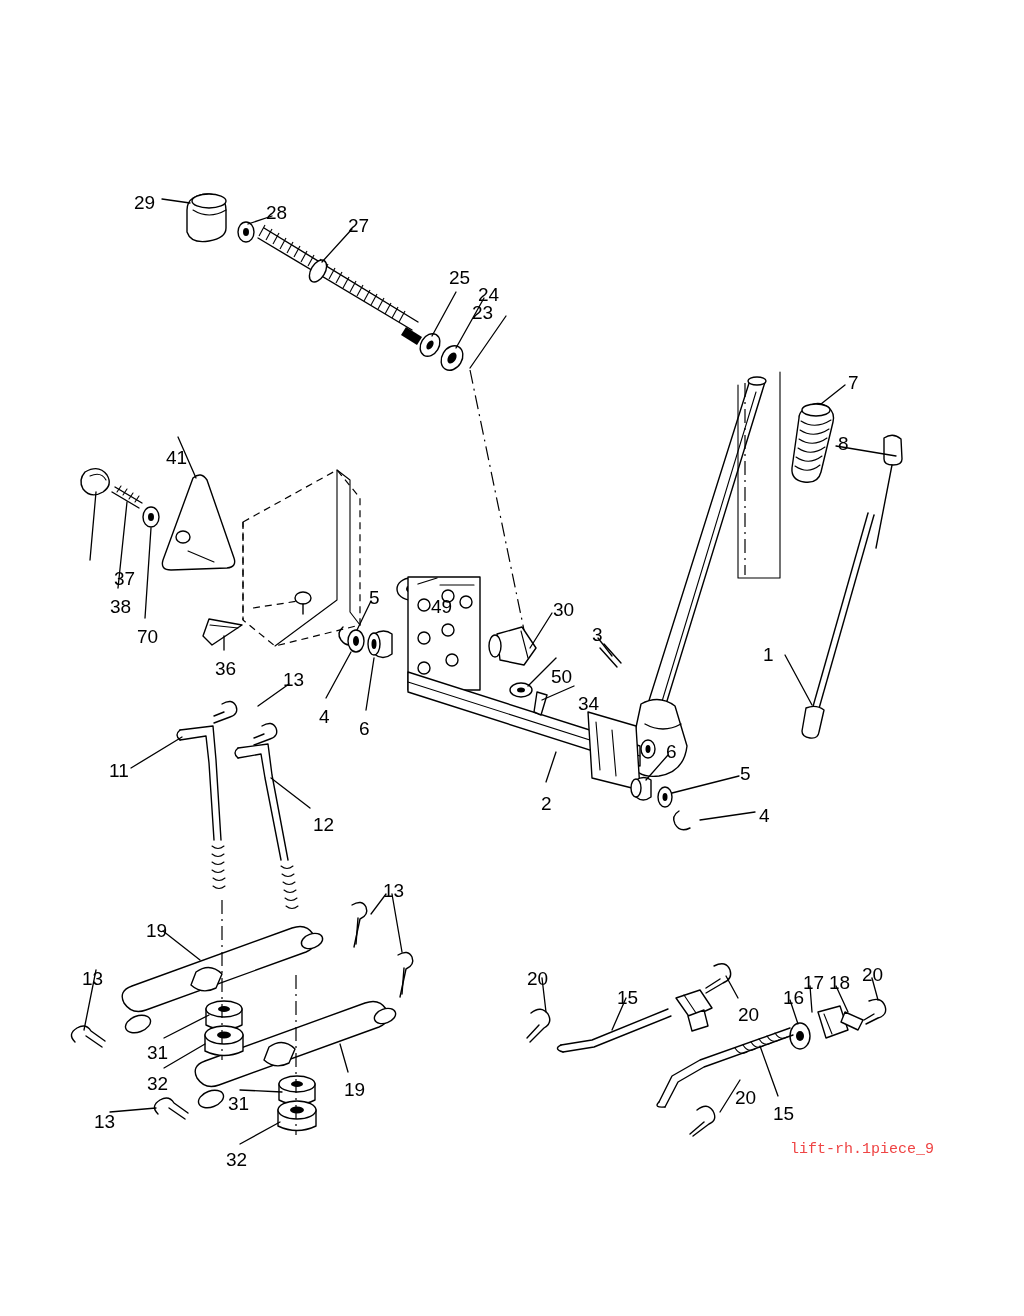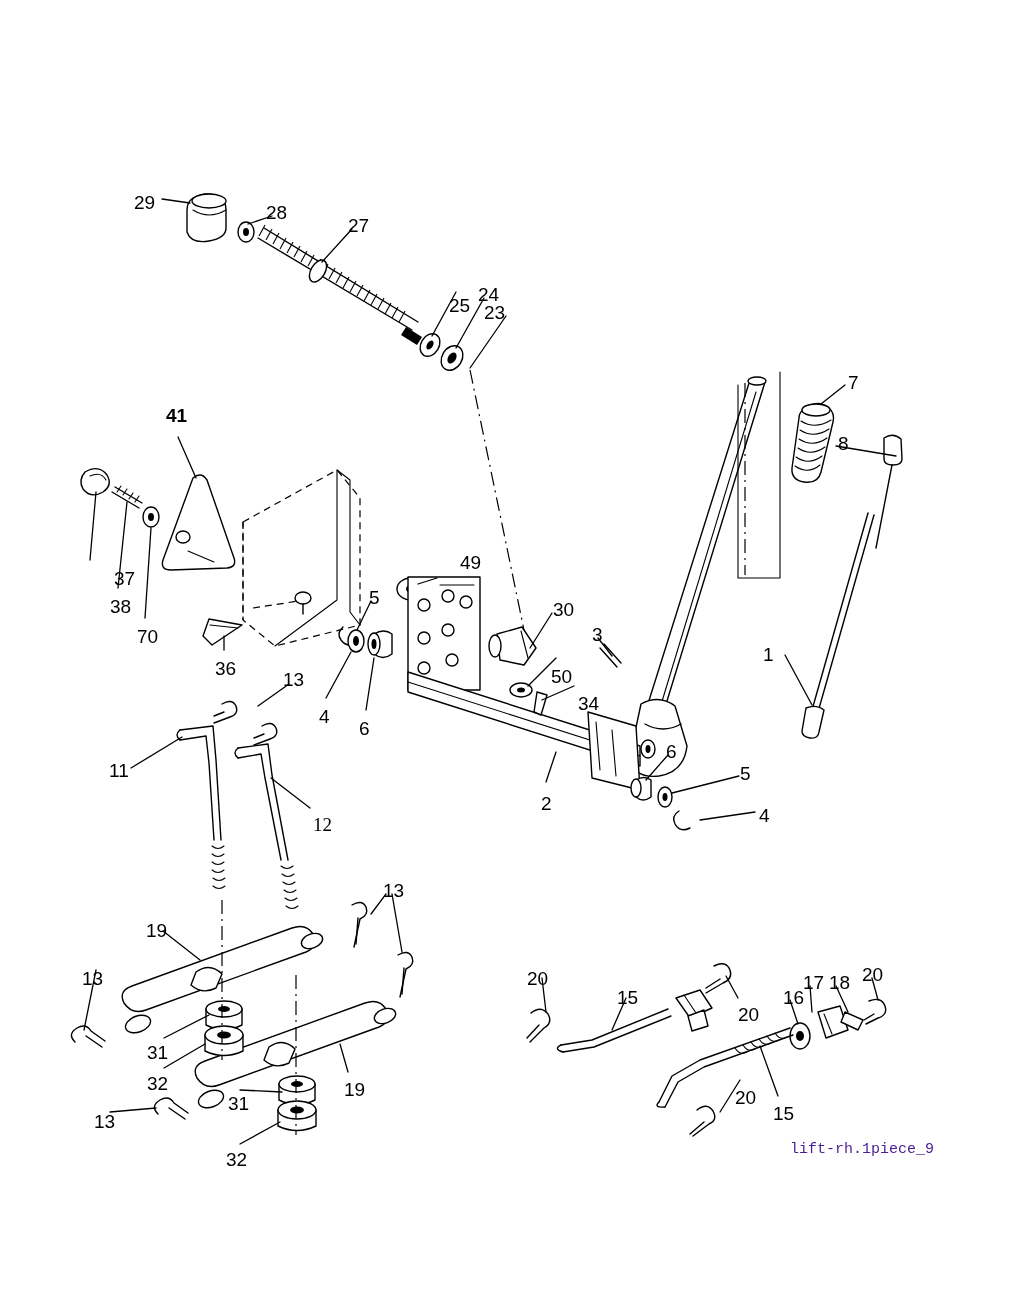--- a/index.html
+++ b/index.html
@@ -28,21 +28,21 @@
     font-size: 19px;
     color: #000000;
     line-height: 1;
     white-space: nowrap;
     user-select: none;
   }
   #figure-code {
     position: absolute;
     font-family: "Liberation Mono", monospace;
     font-size: 15px;
-    color: #4c1d95;
+    color: #ef4444;
     white-space: nowrap;
   }
   
   .ln { fill: none; stroke: #000000; stroke-width: 1.4; stroke-linecap: round; stroke-linejoin: round; }
   .ln-thin { fill: none; stroke: #000000; stroke-width: 1.1; stroke-linecap: round; stroke-linejoin: round; }
   .ln-lead { fill: none; stroke: #000000; stroke-width: 1.3; stroke-linecap: round; }
   .ln-dash { fill: none; stroke: #000000; stroke-width: 1.2; stroke-dasharray: 7 5; }
   .ln-dashdot { fill: none; stroke: #000000; stroke-width: 1.2; stroke-dasharray: 14 5 2 5; }
   .fill-w { fill: #ffffff; stroke: #000000; stroke-width: 1.4; stroke-linejoin: round; }
   .fill-k { fill: #000000; stroke: none; }
@@ -448,42 +448,42 @@
       <path class="ln-lead" d="M872 978 L878 1000"></path>
       <path class="ln-lead" d="M740 1080 L720 1112"></path>
       <path class="ln-lead" d="M778 1096 L760 1046"></path>
     </g>
   </svg>
 
   <div>
     <div class="callout" style="left:134px; top:193px;">29</div>
     <div class="callout" style="left:266px; top:203px;">28</div>
     <div class="callout" style="left:348px; top:216px;text-align:center;">27</div>
-    <div class="callout" style="left:449px; top:296px;">25</div>
+    <div class="callout" style="left:449px; top:268px;">25</div>
     <div class="callout" style="left:478px; top:285px;text-align:right;">24</div>
-    <div class="callout" style="left:484px; top:303px;text-align:center;">23</div>
+    <div class="callout" style="left:472px; top:303px;text-align:center;">23</div>
     <div class="callout" style="left:848px; top:373px;">7</div>
     <div class="callout" style="left:838px; top:434px;">8</div>
-    <div class="callout" style="left:166px; top:406px;font-weight:bold;">41</div>
+    <div class="callout" style="left:166px; top:448px;">41</div>
     <div class="callout" style="left:82px;  top:569px;margin-left:32px;">37</div>
     <div class="callout" style="left:110px; top:597px;">38</div>
     <div class="callout" style="left:137px; top:627px;">70</div>
     <div class="callout" style="left:215px; top:659px;">36</div>
-    <div class="callout" style="left:431px; top:553px;margin-left:29px;">49</div>
+    <div class="callout" style="left:431px; top:597px;">49</div>
     <div class="callout" style="left:553px; top:600px;">30</div>
     <div class="callout" style="left:592px; top:625px;">3</div>
     <div class="callout" style="left:763px; top:645px;">1</div>
     <div class="callout" style="left:369px; top:588px;">5</div>
     <div class="callout" style="left:551px; top:667px;">50</div>
     <div class="callout" style="left:578px; top:694px;">34</div>
     <div class="callout" style="left:319px; top:707px;">4</div>
     <div class="callout" style="left:359px; top:719px;">6</div>
     <div class="callout" style="left:283px; top:670px;">13</div>
     <div class="callout" style="left:109px; top:761px;">11</div>
-    <div class="callout" style="left:313px; top:815px;font-family:Liberation Serif, serif;">12</div>
+    <div class="callout" style="left:313px; top:815px;">12</div>
     <div class="callout" style="left:541px; top:794px;">2</div>
     <div class="callout" style="left:666px; top:742px;">6</div>
     <div class="callout" style="left:740px; top:764px;">5</div>
     <div class="callout" style="left:759px; top:806px;">4</div>
     <div class="callout" style="left:383px; top:881px;">13</div>
     <div class="callout" style="left:146px; top:921px;">19</div>
     <div class="callout" style="left:82px;  top:969px;">13</div>
     <div class="callout" style="left:147px; top:1043px;">31</div>
     <div class="callout" style="left:147px; top:1074px;">32</div>
     <div class="callout" style="left:344px; top:1080px;">19</div>

